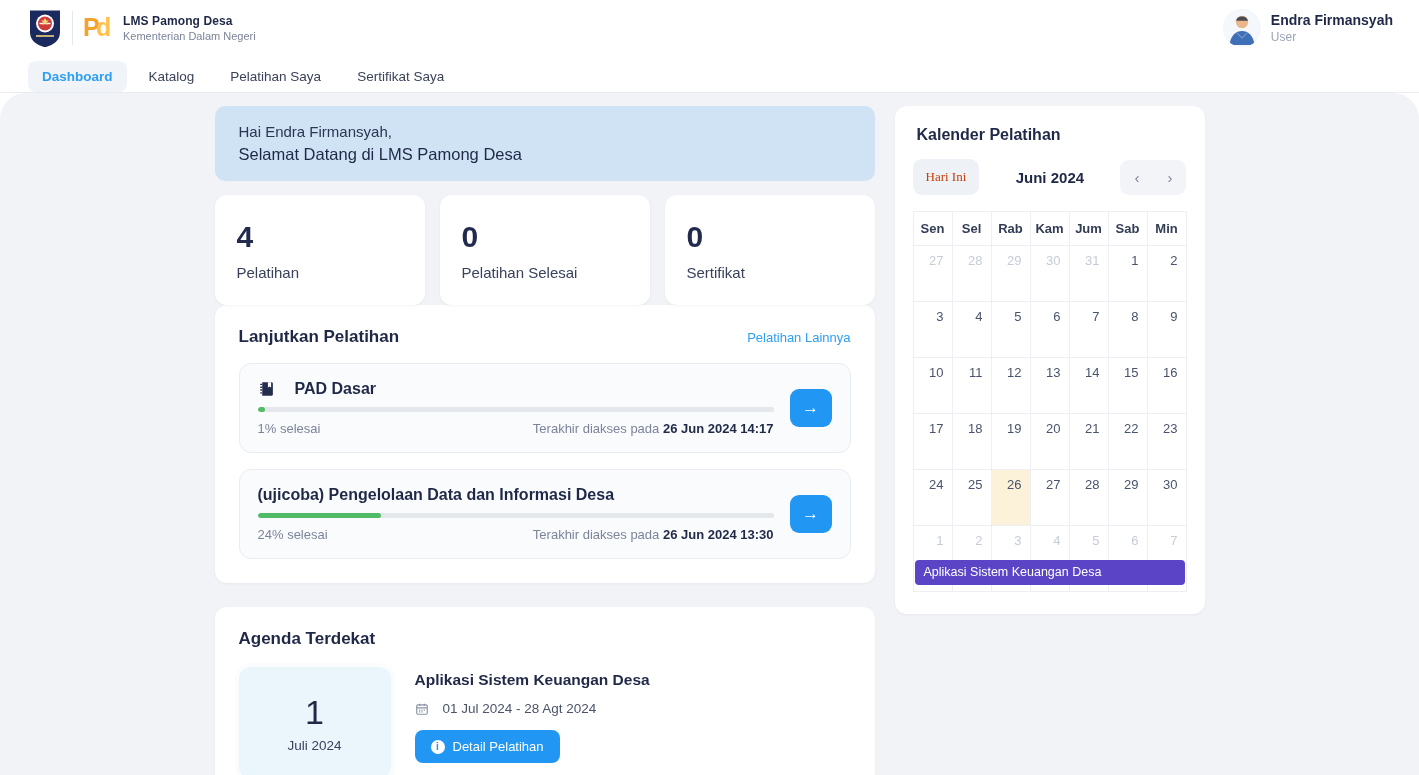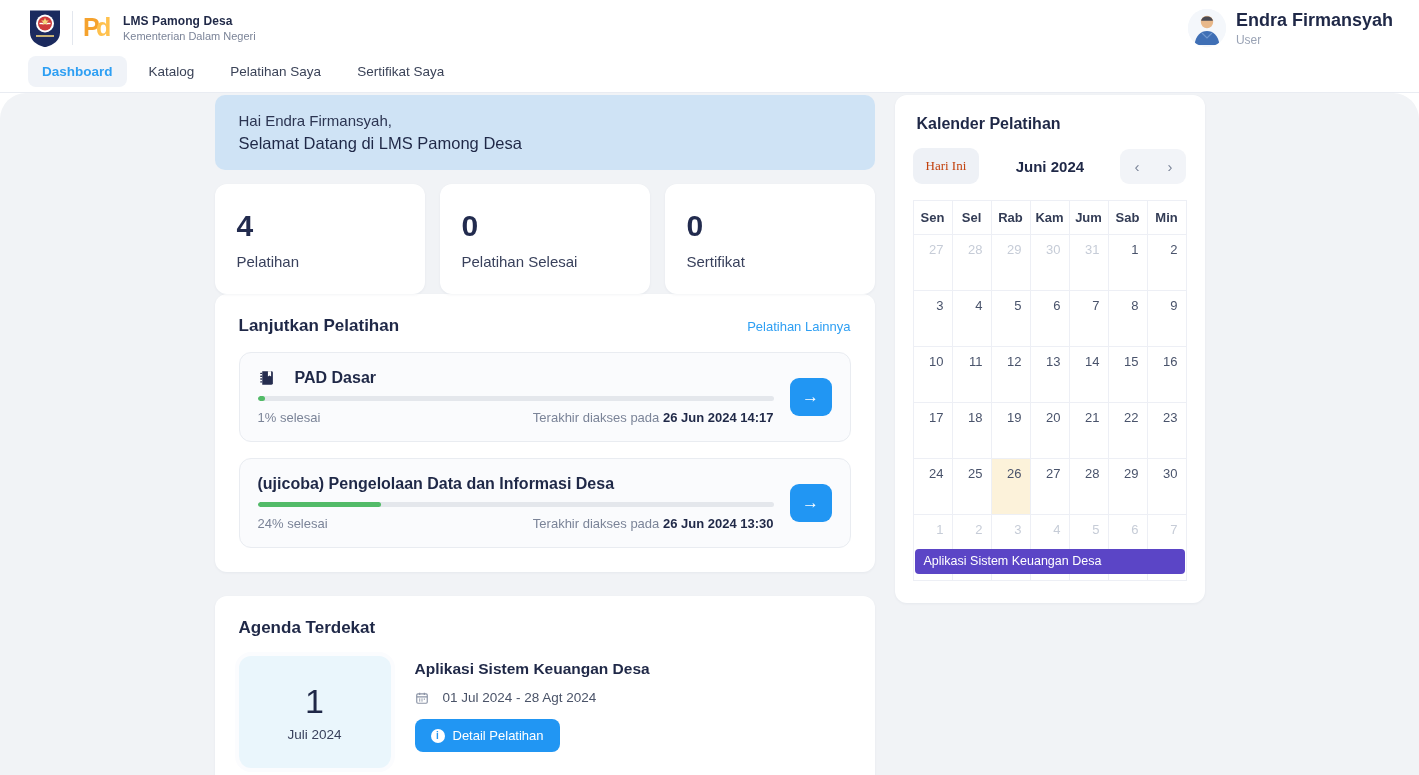--- a/index.html
+++ b/index.html
@@ -6,30 +6,30 @@
   html,body { width:1419px; height:775px; background:#fff; font-family:"Liberation Sans","DejaVu Sans",sans-serif; overflow:hidden; }
 
   
   .header { height:56px; background:#fff; display:flex; align-items:center; justify-content:space-between; padding:0 26px 0 28px; }
   .brand { display:flex; align-items:center; gap:10px; }
   .brand-divider { width:1px; height:34px; background:#e3e7ee; }
   .brand-title { font-size:12px; font-weight:700; color:#1f2847; letter-spacing:.1px; }
   .brand-sub { font-size:11px; color:#7b8498; margin-top:2px; }
   .user { display:flex; align-items:center; gap:10px; }
   .avatar { width:38px; height:38px; border-radius:50%; overflow:hidden; background:#f2f5fa; flex:0 0 auto; }
-  .user-name { font-size:18px; font-weight:700; color:#1f2847; }
+  .user-name { font-size:14px; font-weight:700; color:#1f2847; }
   .user-role { font-size:12px; color:#9aa3b5; margin-top:2px; }
 
   
-  .nav { height:37px; background:#fff; border-bottom:1px solid #e9ecf2; display:flex; align-items:flex-start; padding:0 28px; gap:8px; }
+  .nav { height:37px; background:#fff; border-bottom:1px solid #e9ecf2; display:flex; align-items:flex-end; padding:0 28px; gap:8px; }
   .tab { border:none; background:transparent; font-family:inherit; font-size:13.5px; color:#3b4358; padding:8px 14px; border-radius:8px; cursor:pointer; }
   .tab.active { background:#f0f3f8; color:var(--link_blue); font-weight:600; }
 
   
-  .content { height:682px; background:var(--page_bg); border-radius:26px 26px 0 0; padding-top:2px; }
+  .content { height:682px; background:var(--page_bg); border-radius:26px 26px 0 0; padding-top:13px; }
   .container { width:990px; margin:0 auto; display:flex; gap:20px; align-items:flex-start; }
   .main-col { width:660px; }
   .side-col { width:310px; }
   .card { background:#fff; border-radius:12px; box-shadow:0 1px 3px rgba(25,39,70,.05); }
 
   
   .welcome { background:var(--banner_bg); border-radius:10px; padding:17px 24px; }
   .welcome-greeting { font-size:15px; color:#2c3552; }
   .welcome-message { font-size:16.5px; font-weight:400; color:#1f2847; margin-top:5px; }
 

